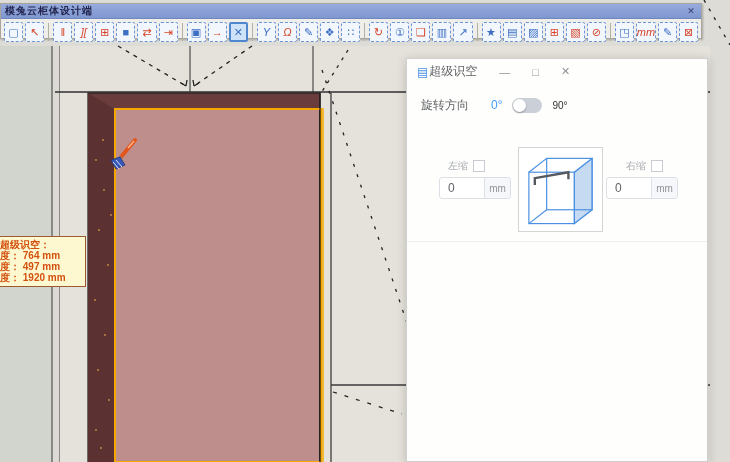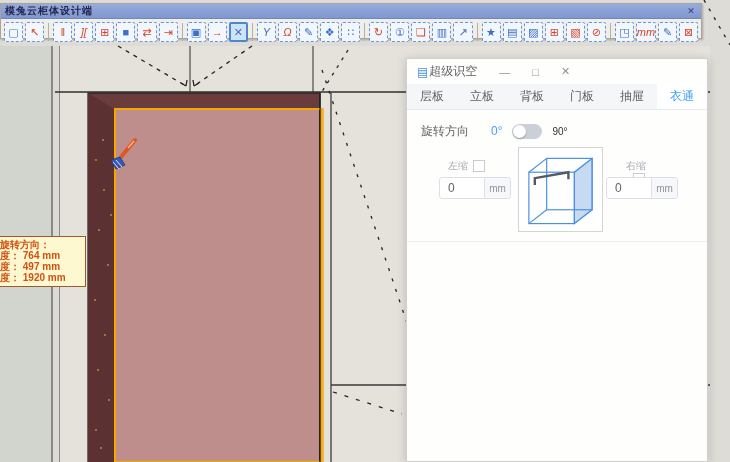--- a/index.html
+++ b/index.html
@@ -228,55 +228,34 @@
           <i>✎</i>
         </span>
         <span class="ticon tr">
           <i>⊠</i>
         </span>
       </div>
   </div>
 
   <div id="tooltip">
 
-  <div class="tline">旋转方向：</div>
+  <div class="tline">超级识空：</div>
       <div class="tline">度： 764 mm</div>
       <div class="tline">度： 497 mm</div>
       <div class="tline">度： 1920 mm</div>
     </div>
 
   <div id="dialog">
     <div id="dlg-header">
       <span class="doc">▤</span>
       <span class="ttl">超级识空</span>
       <span class="ctl">—</span>
       <span class="ctl">□</span>
       <span class="ctl">✕</span>
     </div>
-    <div id="dlg-tabs">
-
-    <div class="tab">
-          <span>层板</span>
-        </div>
-        <div class="tab">
-          <span>立板</span>
-        </div>
-        <div class="tab">
-          <span>背板</span>
-        </div>
-        <div class="tab">
-          <span>门板</span>
-        </div>
-        <div class="tab">
-          <span>抽屉</span>
-        </div>
-        <div class="tab active">
-          <span>衣通</span>
-        </div>
-      </div>
 
     <div id="row-rotation">
       <span class="lbl">旋转方向</span>
       <span class="deg0">0°</span>
       <span class="toggle">
           <span class="knob"></span>
         </span>
       <span class="deg90">90°</span>
     </div>
 
@@ -296,21 +275,21 @@
           <rect x="10" y="24" width="46" height="52" fill="none" stroke="#4A90E2" stroke-width="1.2"></rect>
           <rect x="28" y="10" width="46" height="52" fill="none" stroke="#4A90E2" stroke-width="1.2"></rect>
           <line x1="10" y1="24" x2="28" y2="10" stroke="#4A90E2" stroke-width="1.2"></line>
           <line x1="56" y1="24" x2="74" y2="10" stroke="#4A90E2" stroke-width="1.2"></line>
           <line x1="10" y1="76" x2="28" y2="62" stroke="#4A90E2" stroke-width="1.2"></line>
           <line x1="56" y1="76" x2="74" y2="62" stroke="#4A90E2" stroke-width="1.2"></line>
           <path d="M16,37 L16,30 L50,24 L50,31" fill="none" stroke="#55585F" stroke-width="2.4"></path>
         </svg>
       </div>
 
-      <div class="sh-label" style="left:219px; top:18px;flex-direction:column;">
+      <div class="sh-label" style="left:219px; top:18px;">
         <span>右缩</span>
         <span class="cb"></span>
       </div>
       <div class="sh-input" style="left:199px; top:36px;">
         <span class="val">0</span>
         <span class="unit">mm</span>
       </div>
     </div>
 
     <div id="dlg-sep"></div>

